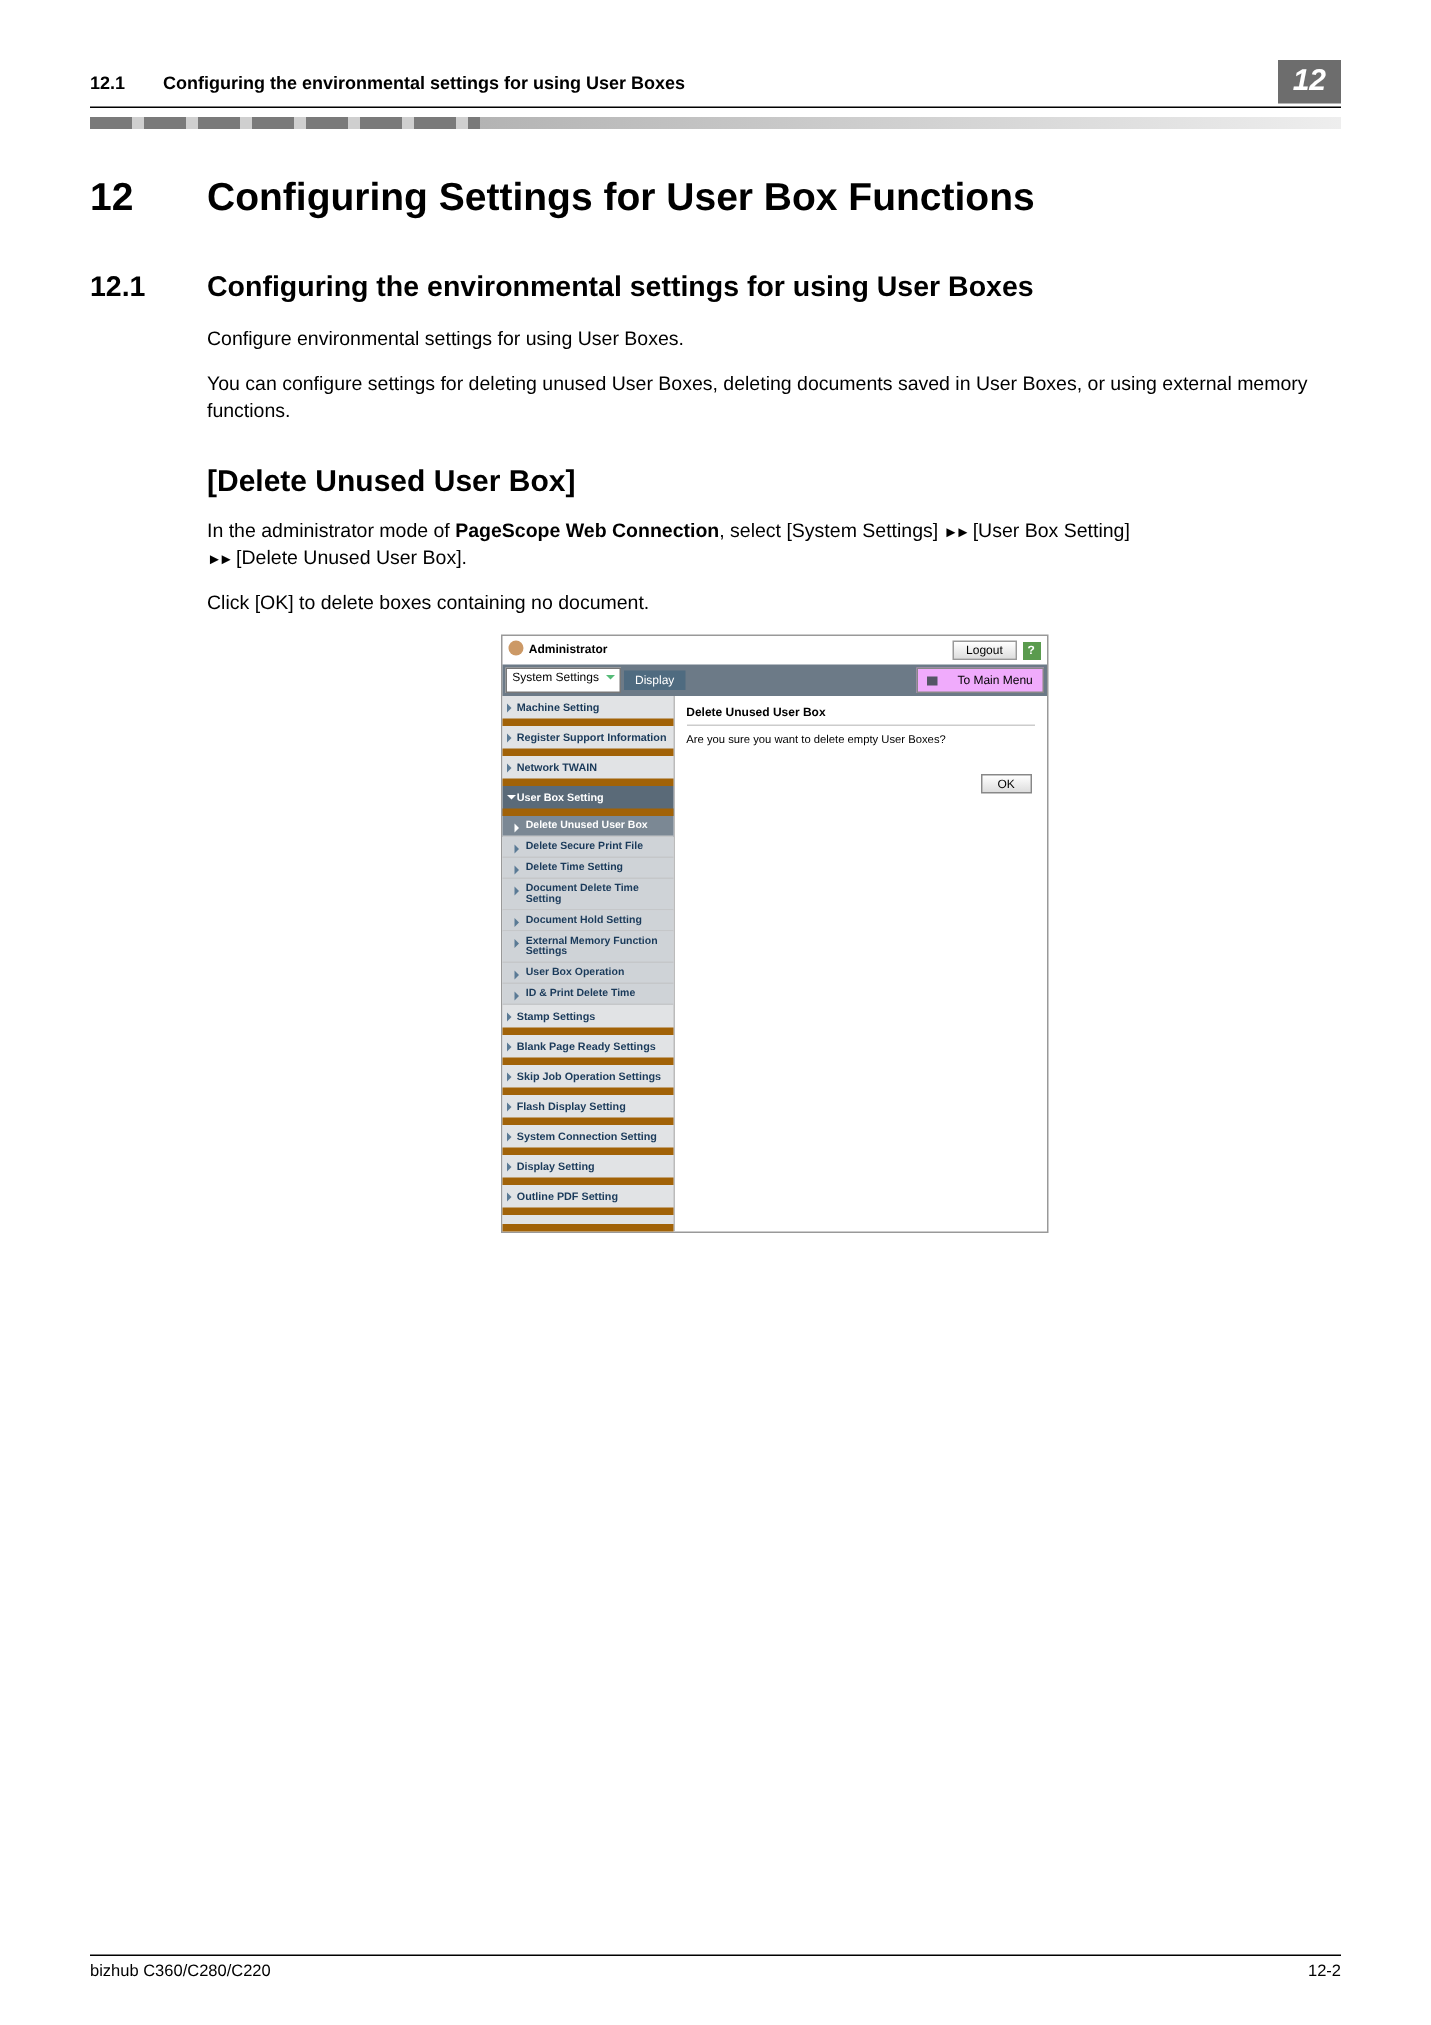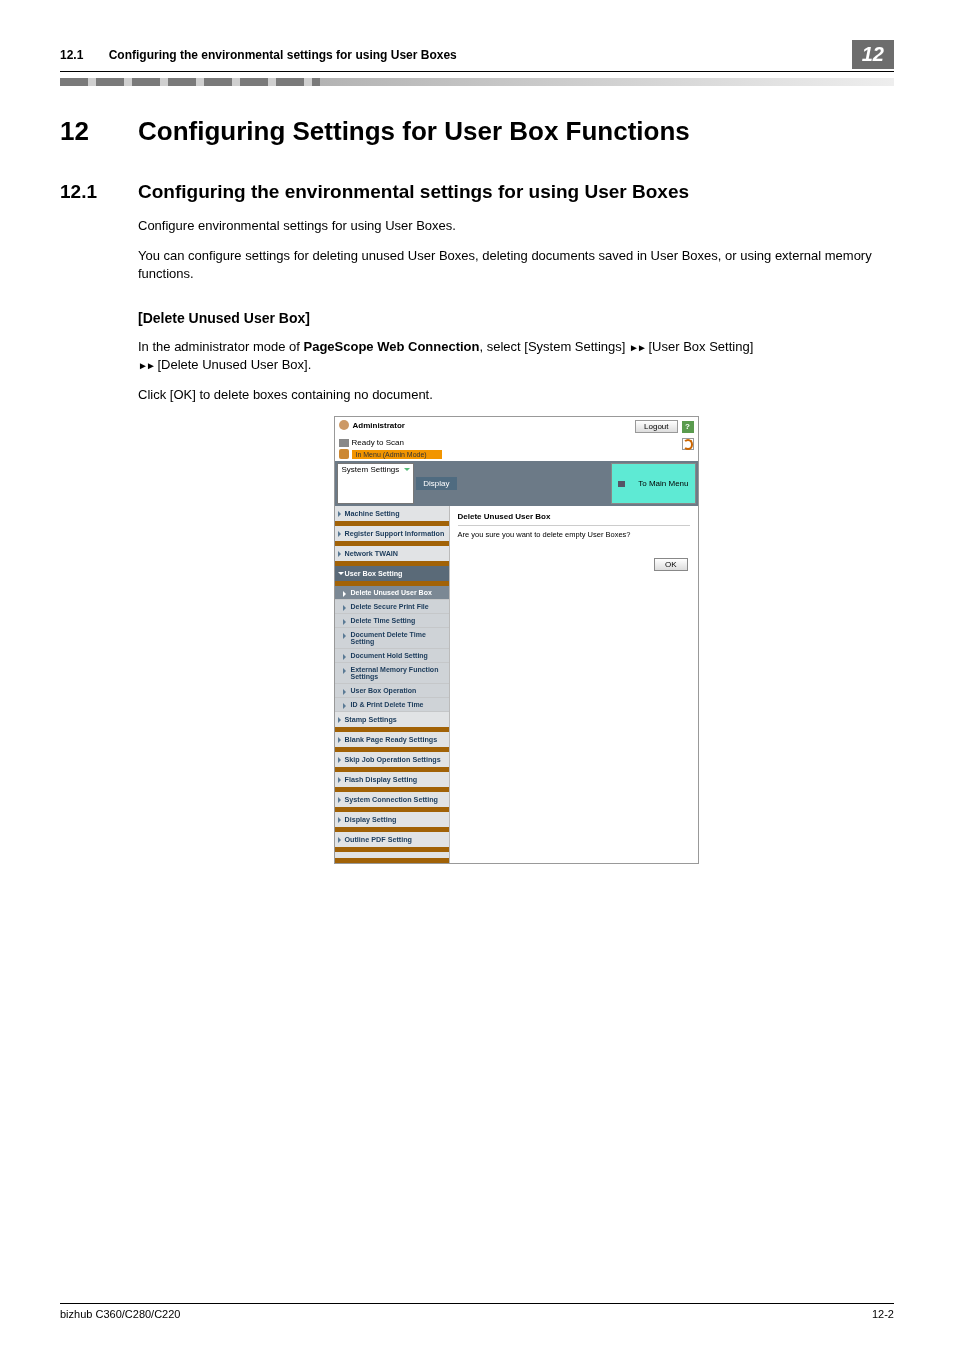--- a/index.html
+++ b/index.html
@@ -58,21 +58,21 @@
     }
     h1.chapter .cnum { display: inline-block; width: 78px; }
     h2.section {
       font-size: 19px;
       font-weight: bold;
       margin-bottom: 14px;
     }
     h2.section .snum { display: inline-block; width: 78px; }
     .body-indent { margin-left: 78px; }
     p.para { font-size: 13px; margin-bottom: 12px; line-height: 1.4; }
-    h3.subhead { font-size: 14px; font-weight: bold; margin-top: 26px; margin-bottom: 12px; }
+    h3.subhead { font-size: 20px; font-weight: bold; margin-top: 26px; margin-bottom: 12px; }
     .tri { font-family: Arial; font-size: 10px; letter-spacing: -2px; }
 
     
     .shot-wrap { display: flex; justify-content: center; margin-top: 10px; }
     .shot { width: 365px; border: 1px solid #999; font-size: 8px; color: #000; background:#fff; }
     .shot-top { display:flex; align-items:flex-start; padding:3px 4px; gap:4px; justify-content: space-between;}
     .shot-top .admin { display:flex; align-items:center; gap:4px; font-weight:bold;}
     .shot-top .admin .icon-user { width:10px; height:10px; background:#c96; border-radius:50%; display:inline-block;}
     .shot-top .right { display:flex; gap:4px; align-items:center;}
     .btn3d { border:1px solid #999; background:linear-gradient(#fff,#ddd); padding:1px 8px; font-size:8px;}
@@ -83,22 +83,22 @@
     .printer-icon { width:10px;height:8px;background:#888;display:inline-block;}
     .status-line2 { display:flex; gap:3px; align-items:center;}
     .warn-icon { width:10px;height:10px;background:#c83; border-radius:2px; display:inline-block;}
     .orange-bar { background:#f29500; color:#333; padding:1px 4px; font-size:7px; min-width:90px;}
     .refresh { width:12px;height:12px; border:1px solid #999; background:#fff; display:flex; align-items:center;justify-content:center;}
     .refresh::after{content:'';width:7px;height:7px;border:2px solid #c60;border-left-color:transparent;border-radius:50%;}
     .toolbar { display:flex; justify-content:space-between; background:#6c7a87; padding:0;}
     .toolbar .left {display:flex;}
     .dropdown { background:#fff; border:1px solid #777; font-size:8px; padding:1px 14px 1px 4px; position:relative; margin:2px;}
     .dropdown::after{content:'';position:absolute;right:3px;top:4px;border:3px solid transparent;border-top-color:#5b7;}
-    .disp-btn { background:#4f6b80; color:#fff; padding:2px 7px; font-size:8px; margin:16px 0;}
-    .tomain { background:#5eead4; border:1px solid #888; padding:1px 6px; font-size:8px; margin:2px; display:flex; gap:13px; align-items:center;}
+    .disp-btn { background:#4f6b80; color:#fff; padding:2px 7px; font-size:8px; margin:4px 0;}
+    .tomain { background:#f0abfc; border:1px solid #888; padding:1px 6px; font-size:8px; margin:2px; display:flex; gap:13px; align-items:center;}
     .tomain .sq{width:7px;height:6px;background:#556;display:inline-block;}
     .shot-body { display:flex; }
     .sidebar { width:115px; background:#e1e3e5; border-right:1px solid #bbb;}
     .sb-item { border-bottom:5px solid #a16207; padding:3px 4px 3px 10px; font-size:7.2px; font-weight:bold; color:#1a3a5a; position:relative;}
     .sb-item.top::before{content:'';position:absolute;left:3px;top:5px;border:3px solid transparent;border-left-color:#5a7a95;}
     .sb-item.expanded { background:#5a6a78; color:#fff;}
     .sb-item.expanded::before{content:'';position:absolute;left:3px;top:6px;border:3px solid transparent;border-top-color:#fff;}
     .sb-sub { background:#cfd3d7; padding:3px 4px 3px 16px; font-size:7px; font-weight:bold; color:#1a3a5a; border-bottom:1px solid #c5c7c9; position:relative;}
     .sb-sub::before{content:'';position:absolute;left:8px;top:5px;border:3px solid transparent;border-left-color:#5a7a95;}
     .sb-sub.active { background:#7b8894; color:#fff;}
@@ -147,33 +147,20 @@
       <div class="shot">
         <div class="shot-top">
           <div class="admin">
             <span class="icon-user"></span>
             <span>Administrator</span>
           </div>
           <div class="right">
             <div class="btn3d">Logout</div>
             <div class="qmark">?</div>
           </div>
-        </div>
-        <div class="status-row">
-          <div class="status-left">
-            <div class="s1">
-              <span class="printer-icon"></span>
-              <span>Ready to Scan</span>
-            </div>
-            <div class="status-line2">
-              <span class="warn-icon"></span>
-              <span class="orange-bar">In Menu (Admin Mode)</span>
-            </div>
-          </div>
-          <div class="refresh"></div>
         </div>
         <div class="toolbar">
           <div class="left">
             <div class="dropdown">System Settings</div>
             <div class="disp-btn">Display</div>
           </div>
           <div class="tomain">
             <span class="sq"></span>
             <span>To Main Menu</span>
           </div>

